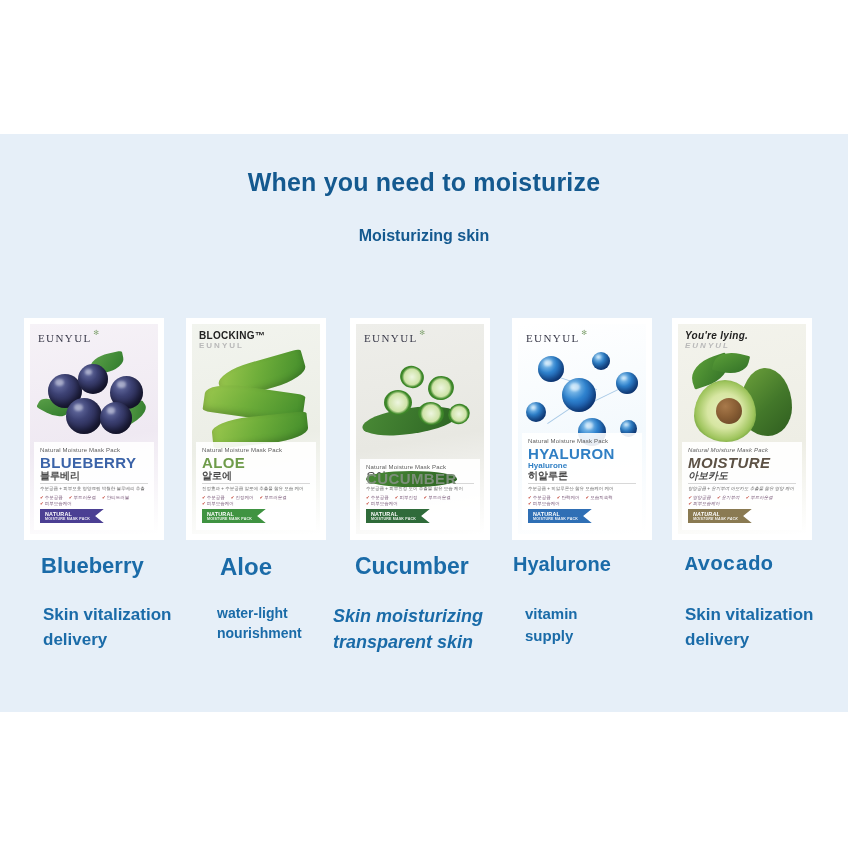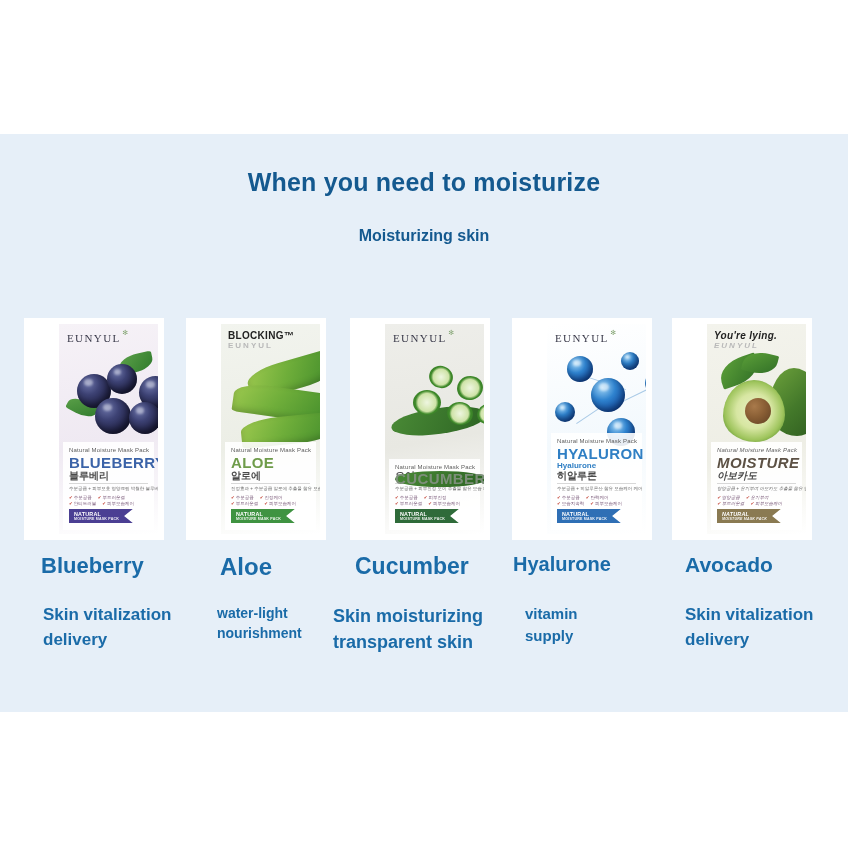--- a/index.html
+++ b/index.html
@@ -37,21 +37,20 @@
   }
   .card.c0 { left: 0px; }
   .card.c1 { left: 162px; }
   .card.c2 { left: 326px; }
   .card.c3 { left: 488px; }
   .card.c4 { left: 648px; }
 
   .sachet {
     position: absolute; left: 6px; top: 6px; right: 6px; bottom: 6px;
     overflow: hidden;
-    margin-left: 29px;
   }
   .sachet.s0 { background: linear-gradient(170deg,#f6f2f7 0%,#efe9f2 55%,#ffffff 100%); }
   .sachet.s1 { background: linear-gradient(170deg,#f2f4ee 0%,#eceee6 55%,#ffffff 100%); }
   .sachet.s2 { background: linear-gradient(170deg,#eeeeea 0%,#e8e8e2 55%,#ffffff 100%); }
   .sachet.s3 { background: linear-gradient(170deg,#ffffff 0%,#f3f9fd 55%,#ffffff 100%); }
   .sachet.s4 { background: linear-gradient(170deg,#f3f3ec 0%,#eeeee5 60%,#ffffff 100%); font-style: italic; }
 
   .brand {
     position: absolute; left: 8px; top: 8px;
     font-family: "Liberation Serif", serif;
@@ -165,30 +164,30 @@
 
   .nm {
     position: absolute; top: 0;
     font-weight: bold; color: #1a6ba8;
     white-space: nowrap;
   }
   .nm.n0 { left: 17px;  font-size: 22px; }
   .nm.n1 { left: 196px; font-size: 24px; }
   .nm.n2 { left: 331px; font-size: 23px; }
   .nm.n3 { left: 489px; font-size: 20px; }
-  .nm.n4 { left: 661px; font-size: 21px; }
+  .nm.n4 { left: 661px; font-size: 21px; font-family: Liberation Mono, monospace; }
 
   .ds {
     position: absolute; top: 0;
     font-weight: bold; color: #1a6ba8;
     line-height: 1.45; white-space: nowrap;
   }
   .ds.d0 { left: 19px;  font-size: 17px; }
   .ds.d1 { left: 193px; font-size: 14px; }
-  .ds.d2 { left: 309px; font-size: 18px; }
+  .ds.d2 { left: 309px; font-size: 18px; font-style: italic; }
   .ds.d3 { left: 501px; font-size: 15px; }
   .ds.d4 { left: 661px; font-size: 17px; }
 </style>
 </head>
 <body>
 
 <div class="page">
 
   <div class="band"></div>
 

